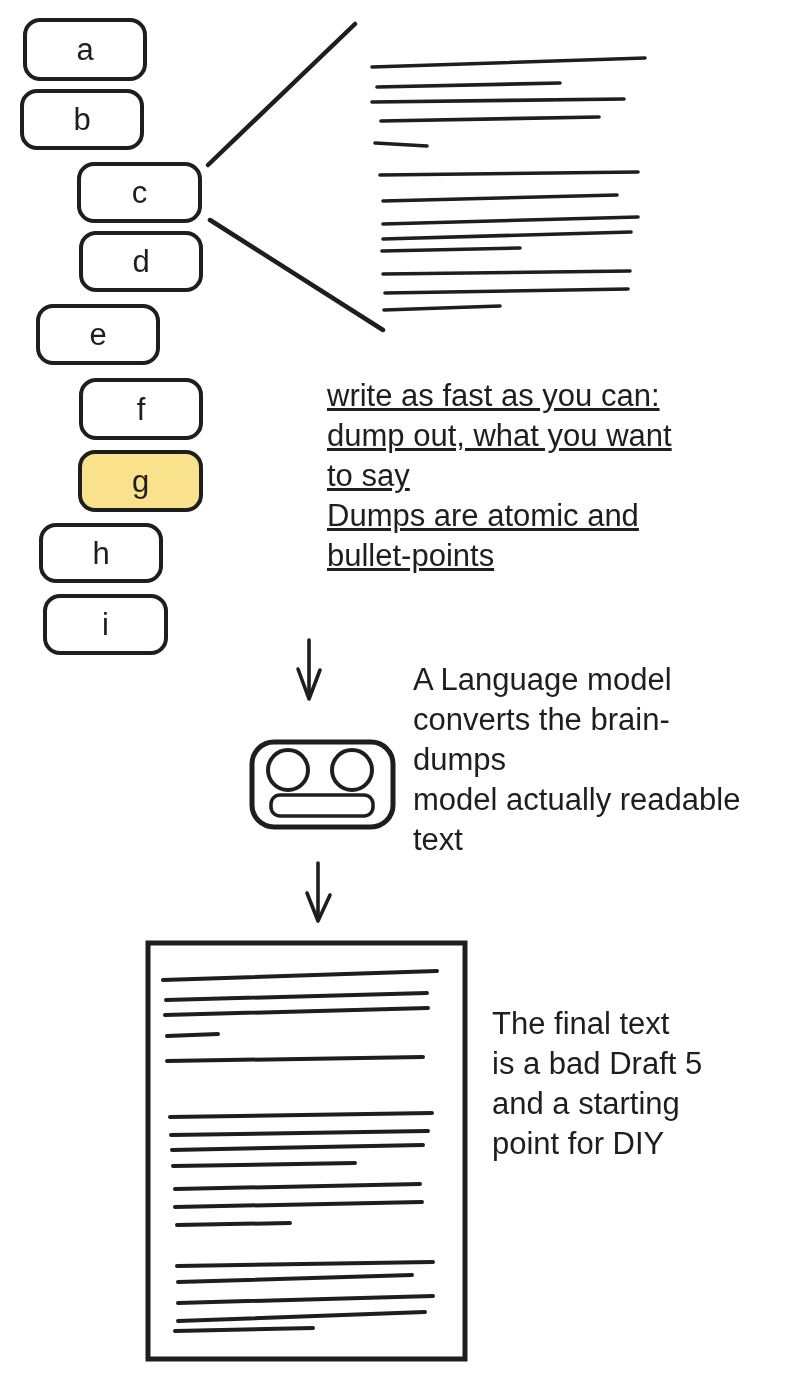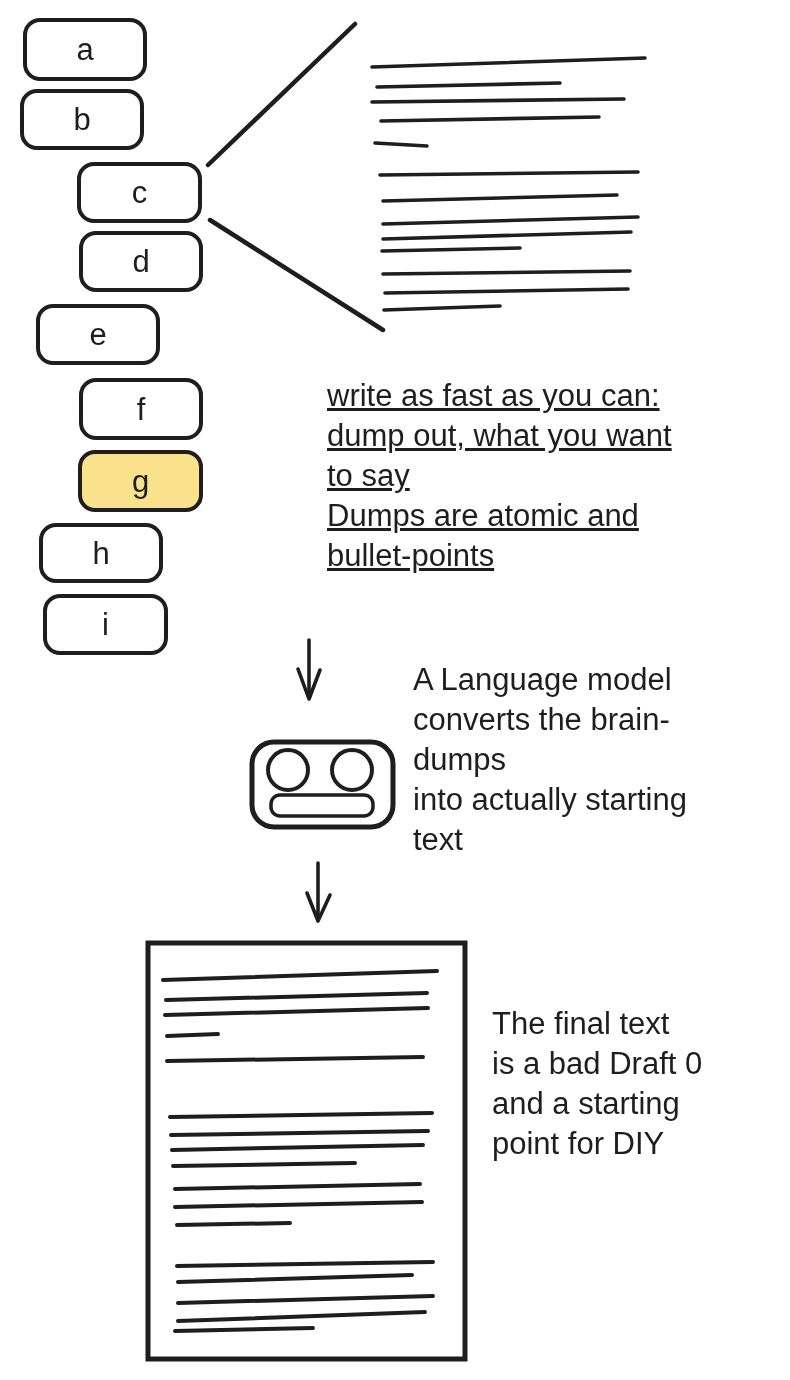--- a/index.html
+++ b/index.html
@@ -150,21 +150,21 @@
 
   <div class="caption" style="left:327px; top:376px; width:380px;text-decoration:underline;">write as fast as you can:
 dump out, what you want
 to say
 Dumps are atomic and
 bullet-points</div>
 
   <div class="caption" style="left:413px; top:660px; width:360px;">A Language model
 converts the brain-
 dumps
-into actually starting
+model actually readable
 text</div>
 
   <div class="caption" style="left:492px; top:1004px; width:290px;">The final text
-is a bad Draft 0
+is a bad Draft 5
 and a starting
 point for DIY</div>
 
 </div>
 
 </body></html>

